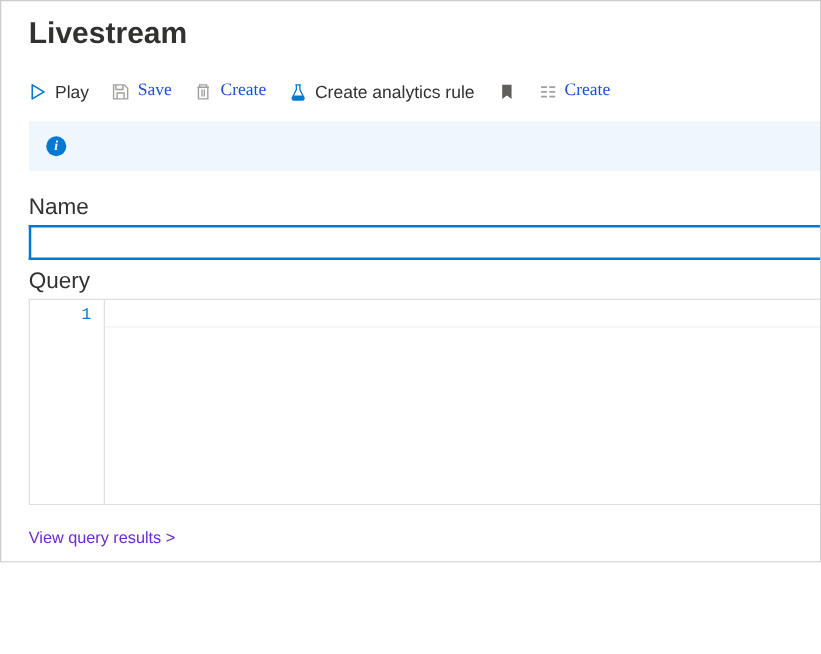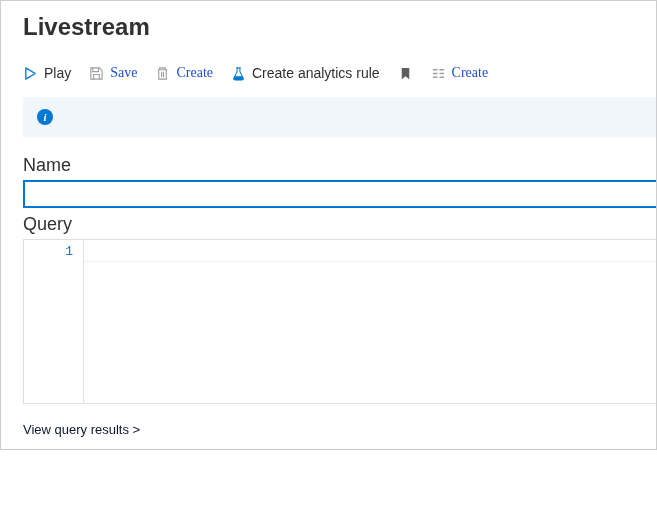--- a/index.html
+++ b/index.html
@@ -102,21 +102,21 @@
     flex: 1;
     background: #fff;
   }
   .editor-line1 {
     height: 22px;
     border-bottom: 1px solid #f3f2f1;
   }
   .view-link {
     display: inline-block;
     margin-top: 18px;
-    color: #0f172a;
+    color: #6d28d9;
     font-size: 13px;
     cursor: pointer;
   }
 </style>
 </head>
 <body>
 
 <div class="panel">
 
   <h1>Livestream</h1>

